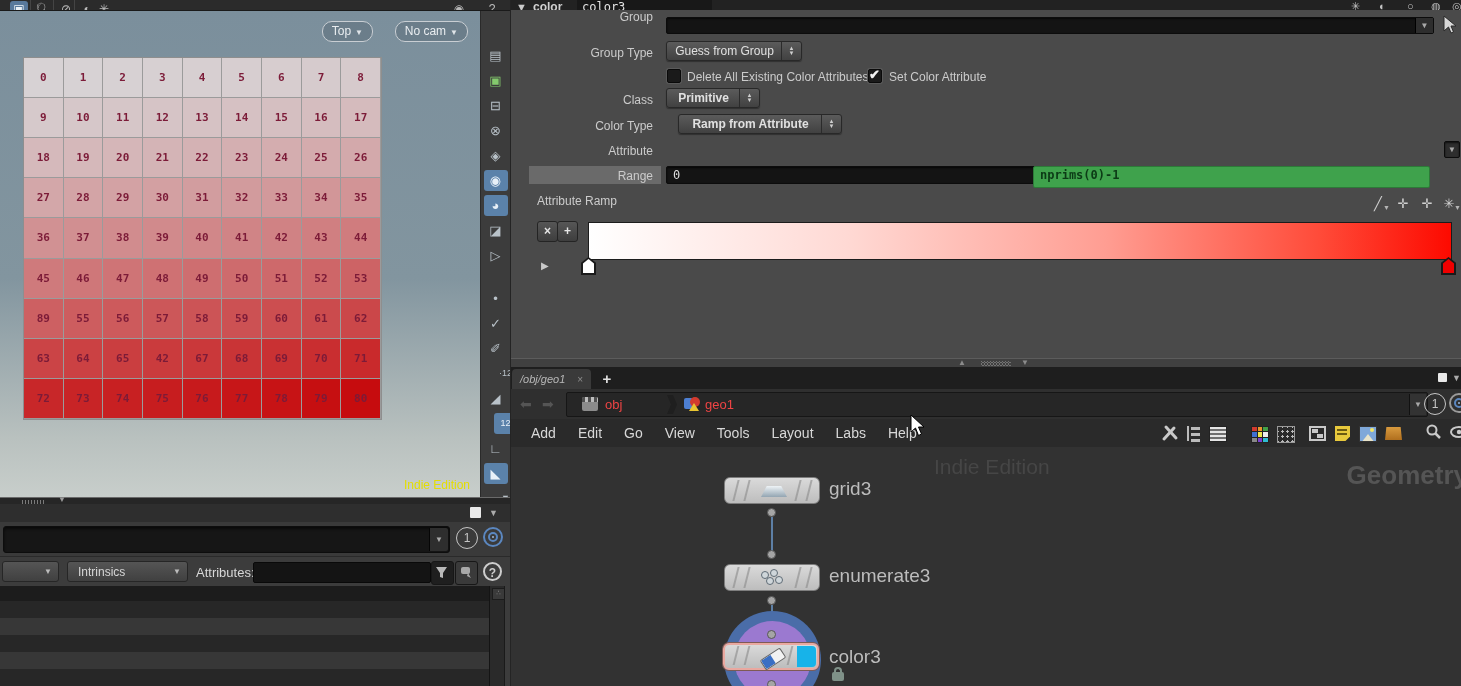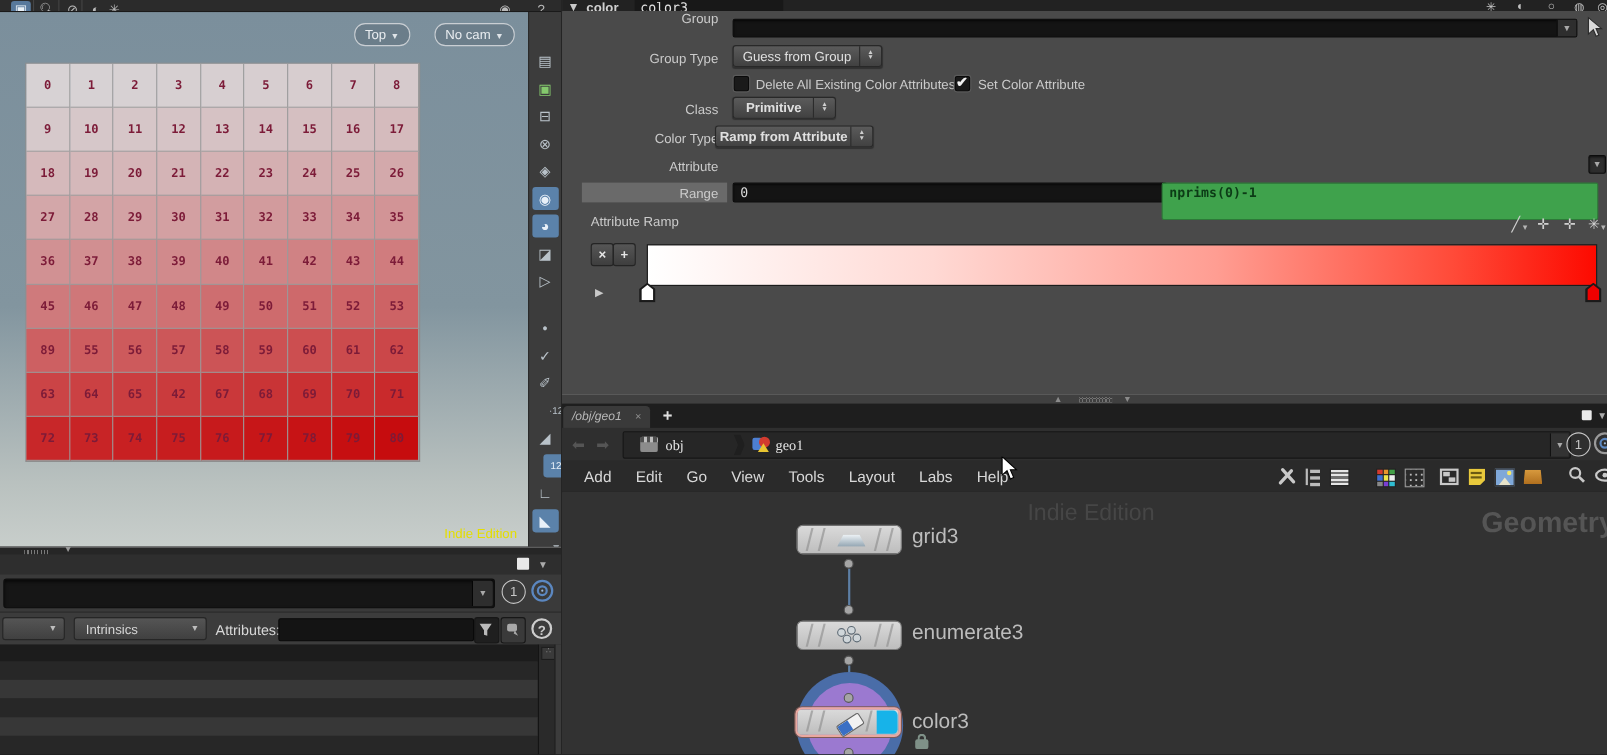--- a/index.html
+++ b/index.html
@@ -168,21 +168,21 @@
   #net-tab .x{font-style:normal;color:#8d8d8d;margin-left:9px;font-size:10px;}
   #net-tab-add{position:absolute;left:86px;top:2px;width:20px;height:20px;color:#e0e0e0;
        font-size:15px;font-weight:bold;text-align:center;line-height:19px;}
   #net-pathbar{position:absolute;left:0;top:22px;width:951px;height:30px;background:#2f2f2f;
        border-bottom:1px solid #1c1c1c;}
   .nav-ar{position:absolute;top:7px;color:#555;font-size:14px;}
   #net-path{position:absolute;left:55px;top:3px;width:860px;height:23px;background:#262626;
        border:1px solid #161616;border-radius:2px;}
   #net-path .dd{position:absolute;right:1px;top:1px;width:16px;height:21px;background:#333;
        border-left:1px solid #111;color:#a9a9a9;font-size:8px;text-align:center;line-height:21px;}
-  .chip-txt{position:absolute;top:4px;color:#e5e5e5;font-size:13px;font-family:Liberation Serif, serif;}
+  .chip-txt{position:absolute;top:4px;color:#ef4444;font-size:13px;}
   .crumb-sep{position:absolute;left:100px;top:2px;width:10px;height:19px;
        clip-path:polygon(0 0,60% 0,100% 50%,60% 100%,0 100%,40% 50%);background:#1f1f1f;}
   #obj-icon{position:absolute;left:15px;top:4px;width:16px;height:14px;background:#8c8c8c;
        border-radius:2px;}
   #obj-icon::before{content:"";position:absolute;left:0;top:0;width:16px;height:5px;
        background:repeating-linear-gradient(90deg,#4e4e4e 0 3px,#bdbdbd 3px 6px);border-radius:2px 2px 0 0;}
   #geo-icon{position:absolute;left:117px;top:3px;width:16px;height:16px;}
   #geo-icon .c1{position:absolute;left:0;top:2px;width:9px;height:11px;background:#4d7fd2;border-radius:2px;}
   #geo-icon .c2{position:absolute;left:6px;top:1px;width:10px;height:10px;background:#d23b2f;border-radius:50%;}
   #geo-icon .c3{position:absolute;left:5px;top:7px;width:0;height:0;border-left:5px solid transparent;
@@ -491,35 +491,35 @@
       <div class="plabel" style="top:83px">Class</div>
       <div class="pdrop bold" style="left:155px;top:78px;width:94px;padding-right:19px">
         <span>Primitive</span>
         <div class="spin">
             <span>▲</span>
             <span>▼</span>
           </div>
       </div>
 
       <div class="plabel" style="top:109px">Color Type</div>
-      <div class="pdrop bold" style="left:139px;top:104px;width:144px;padding-right:19px">
+      <div class="pdrop bold" style="left:167px;top:104px;width:164px;padding-right:19px">
         <span>Ramp from Attribute</span>
         <div class="spin">
             <span>▲</span>
             <span>▼</span>
           </div>
       </div>
 
       <div class="plabel" style="top:134px">Attribute</div>
       <div class="pfield" style="left:933px;top:131px;width:16px;height:17px;background:#2e2e2e;text-align:center;padding:0;color:#a9a9a9;font-size:8px;line-height:16px">▼</div>
 
       <div id="range-hl"></div>
       <div class="plabel" style="top:159px">Range</div>
       <div class="pfield" style="left:155px;top:156px;width:395px;height:18px">0</div>
-      <div class="pfield exprfield" style="left:545px;top:156px;width:397px;height:34px">nprims(0)-1</div>
+      <div class="pfield exprfield" style="left:522px;top:156px;width:397px;height:22px">nprims(0)-1</div>
 
       <div id="ramp-section-label">Attribute Ramp</div>
       <div class="ramp-ic" style="left:858px">╱<span class="car">▼</span></div>
       <div class="ramp-ic" style="left:883px">✛</div>
       <div class="ramp-ic" style="left:907px">✛</div>
       <div class="ramp-ic" style="left:929px">✳<span class="car">▼</span></div>
 
       <div class="xp-btn" style="left:26px;top:211px">×</div>
       <div class="xp-btn" style="left:46px;top:211px">+</div>
       <div id="ramp-bar"></div>

